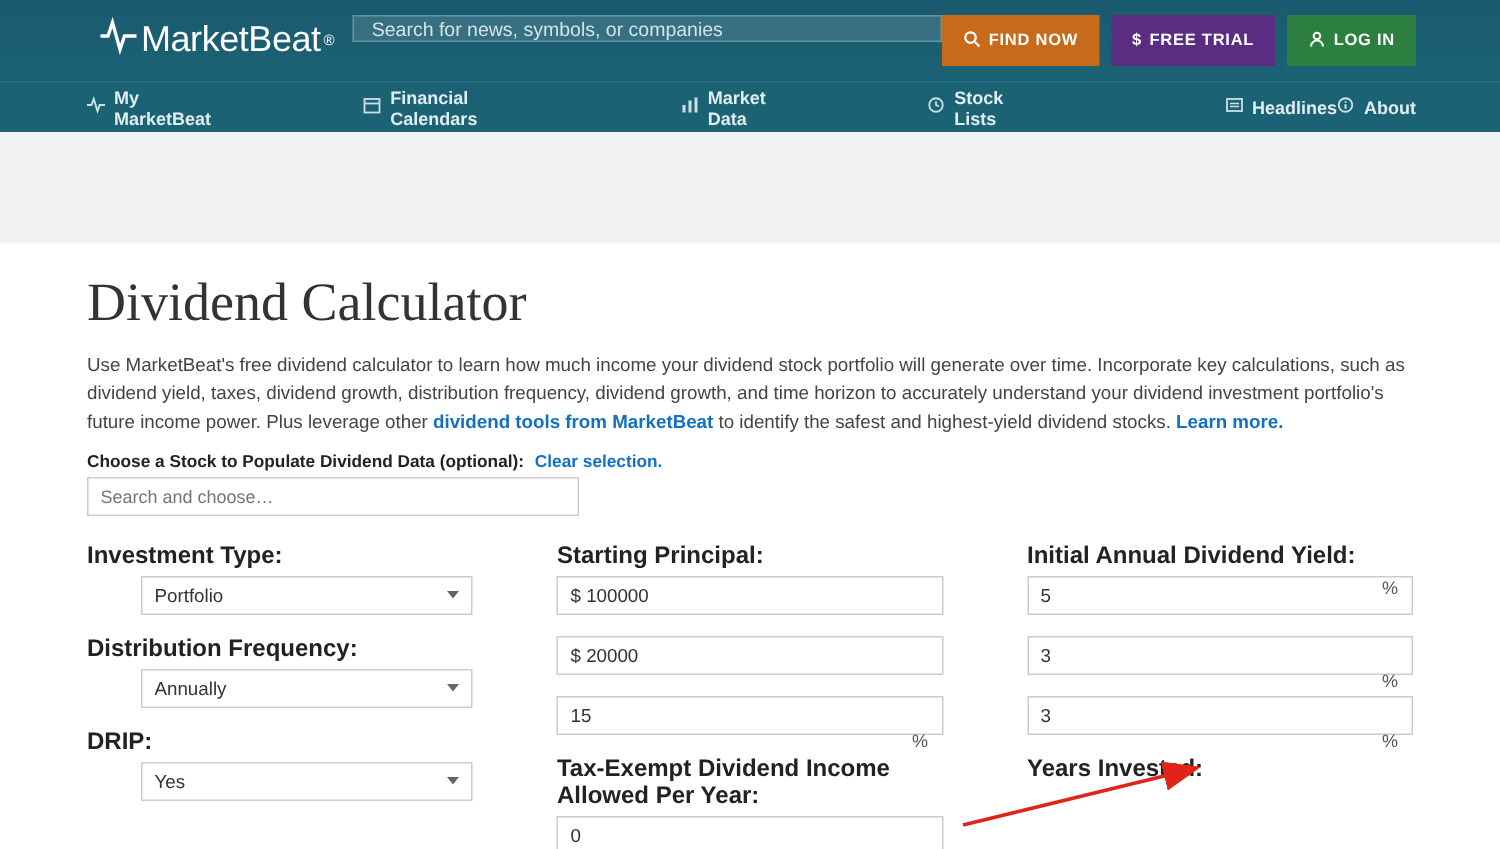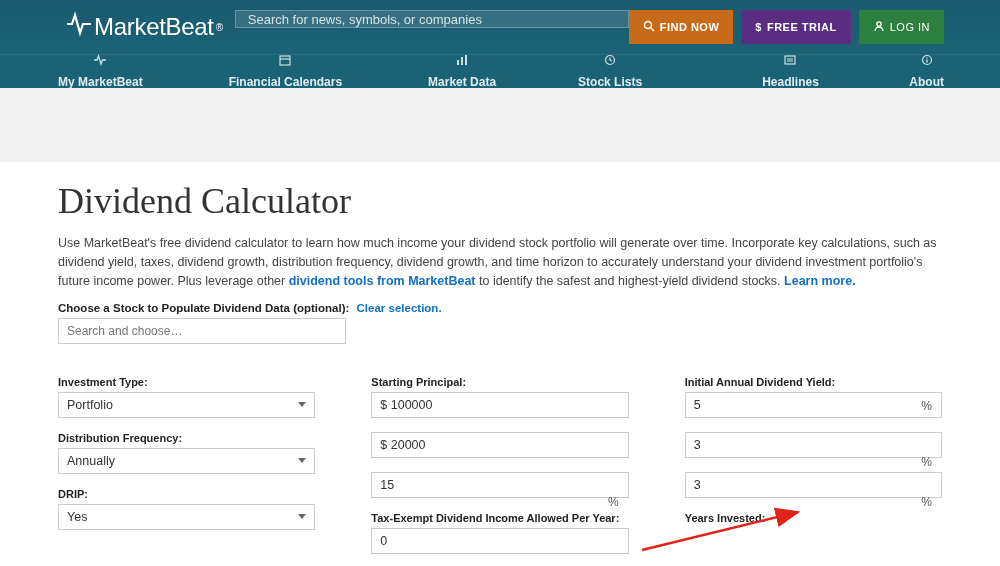--- a/index.html
+++ b/index.html
@@ -7,51 +7,51 @@
 
 
 .header { background: linear-gradient(to bottom, #1a5a6e, #1c6275); height: 54px; display: flex; align-items: center; padding: 0 8px; }
 .logo { color: #fff; font-size: 24px; font-weight: 400; display: flex; align-items: center; margin-left: 0; margin-right: 12px; padding-left: 58px; letter-spacing: -0.3px; }
 .logo-pulse { margin-right: 2px; display:inline-block; }
 .search-bar { flex: 1; display: flex; height: 34px; }
 .search-input { flex: 1; background: rgba(255,255,255,0.12); border: 1px solid rgba(255,255,255,0.25); color: #fff; padding: 0 12px; font-size: 13px; height: 18px; }
 .search-input::placeholder { color: #d6e3e6; }
 .btn-find { background: #c76a1a; color: #fff; border: none; padding: 0 14px; font-weight: 700; font-size: 11px; letter-spacing: .5px; cursor: pointer; height:34px; display:flex; align-items:center; gap:5px; }
 .btn-trial { background: #5a2d82; color: #fff; border: none; padding: 0 14px; font-weight: 700; font-size: 11px; margin-left: 8px; cursor: pointer; height:34px; display:flex; align-items:center; gap:5px; letter-spacing:.5px; }
-.btn-login { background: #2d7f3f; color: #fff; border: none; padding: 0 14px; font-weight: 400; font-size: 11px; margin-left: 8px; cursor: pointer; height:34px; display:flex; align-items:center; gap:5px; margin-right: 48px; letter-spacing:.5px; }
+.btn-login { background: #2d7f3f; color: #fff; border: none; padding: 0 14px; font-weight: 700; font-size: 11px; margin-left: 8px; cursor: pointer; height:34px; display:flex; align-items:center; gap:5px; margin-right: 48px; letter-spacing:.5px; }
 
 
 .navrow { background: #1c6275; height: 34px; display: flex; align-items: center; padding: 0 0 0 58px; border-top:1px solid rgba(255,255,255,0.08); }
-.nav-item { color: #e0eef1; font-size: 12px; font-weight: 600; display: flex; align-items: center; gap: 6px; cursor: pointer; flex-direction: column; }
+.nav-item { color: #e0eef1; font-size: 12px; font-weight: 600; display: flex; align-items: center; gap: 6px; cursor: pointer; }
 .nav-item:nth-child(1){ margin-right: 86px;}
 .nav-item:nth-child(2){ margin-right: 86px; align-items: center;}
 .nav-item:nth-child(3){ margin-right: 82px;}
 .nav-item:nth-child(4){ margin-right: 120px;}
 .nav-item:nth-child(5){ margin-right: auto;}
 .nav-item:nth-child(6){ margin-right: 56px;}
 .nav-icon { font-size: 12px; opacity: .9; }
 
 
 .gap { background: #f2f2f2; height: 74px; }
 
 
 .content { padding: 18px 58px 0 58px; position:relative; }
 h1 { font-family: Georgia, "Times New Roman", serif; font-weight: 400; font-size: 36px; color: #333; margin-bottom: 12px; }
 .intro { font-size: 12.5px; line-height: 1.5; color: #444; margin-bottom: 12px; }
 .intro a { color: #1270c5; text-decoration: none; font-weight: 600; }
 
 .choose-row { font-size: 11.5px; font-weight: 700; color: #222; margin-bottom: 4px; }
 .choose-row a { color: #1270c5; font-weight: 600; margin-left: 4px; text-decoration:none; }
-.stock-search { width: 288px; height: 26px; border: 1px solid #ccc; padding: 0 8px; font-size: 12px; color:#888; margin-bottom: 32px; }
+.stock-search { width: 328px; height: 26px; border: 1px solid #ccc; padding: 0 8px; font-size: 12px; color:#888; margin-bottom: 18px; }
 
 .grid { display: grid; grid-template-columns: 1fr 1fr 1fr; column-gap: 56px; row-gap: 14px; }
-.field label { display: block; font-size: 11px; font-weight: 700; color: #222; margin-bottom: 4px; }
+.field label { display: block; font-size: 16px; font-weight: 700; color: #222; margin-bottom: 4px; }
 .field select, .field input[type=text] { width: 100%; height: 26px; border: 1px solid #ccc; padding: 0 8px; font-size: 12.5px; background: #fff; color:#333; }
 .field select { appearance: none; background: #fff; padding-right: 24px; }
-.select-wrap { position: relative; }
+.select-wrap { position: relative; margin-left: 36px; }
 .select-wrap::after { content:""; position:absolute; right:9px; top:10px; border-left:4px solid transparent; border-right:4px solid transparent; border-top:5px solid #666; pointer-events:none; }
 .suffix-wrap { position: relative; }
 .suffix-wrap .suffix { position:absolute; right:10px; top:5px; font-size:12px; color:#555; pointer-events:none;}
 
 
 .arrow-wrap { position:absolute; left:640px; top:506px; pointer-events:none; }
 </style>
 </head>
 <body>
 

